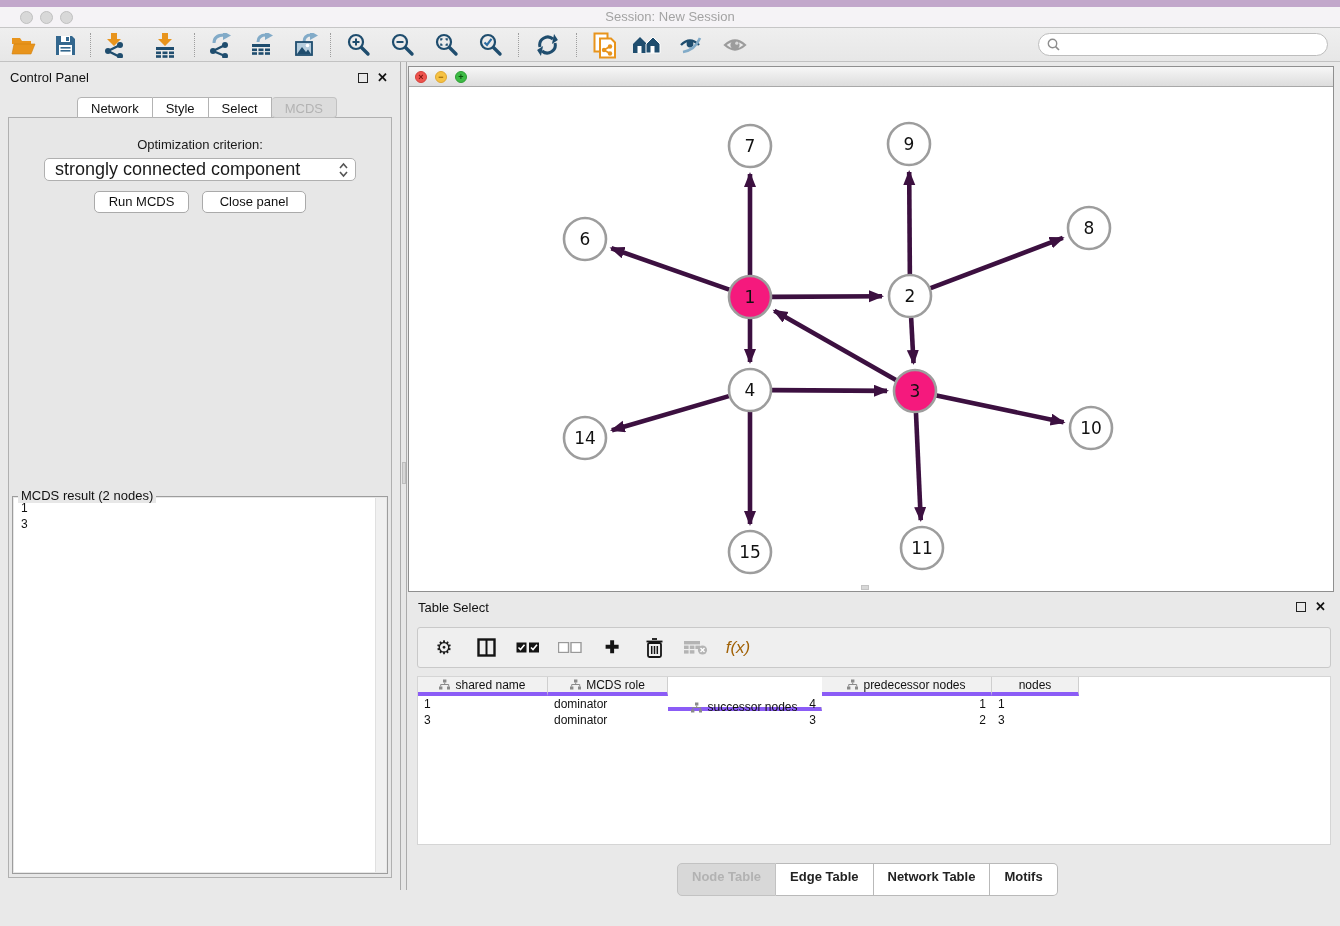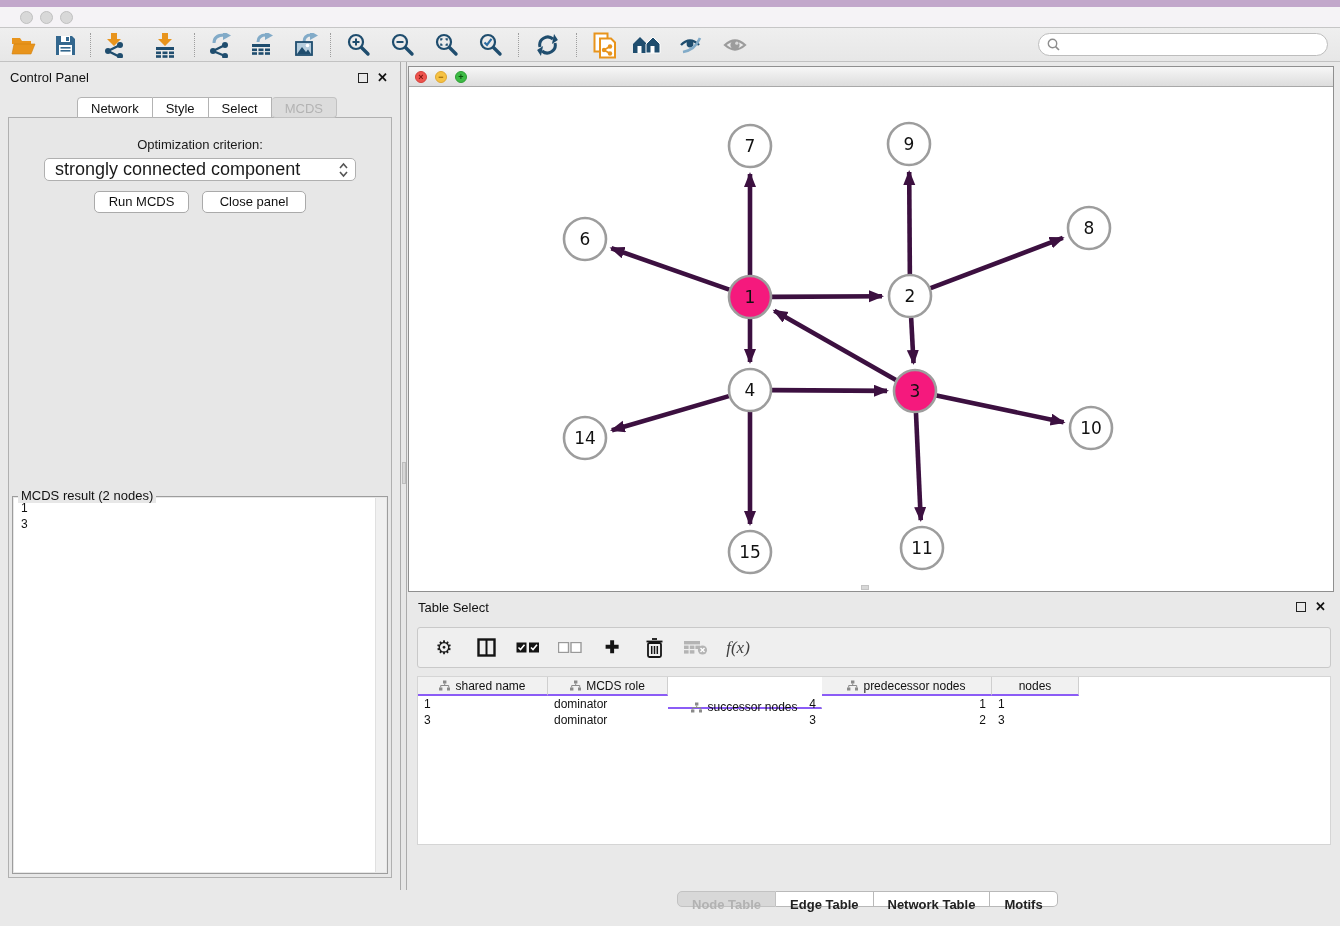--- a/index.html
+++ b/index.html
@@ -62,31 +62,31 @@
   .net-canvas { position:absolute; left:0; top:20px; width:924px; height:504px; background:#fff; }
   .net-grip { position:absolute; left:452px; bottom:1px; width:8px; height:5px; background:#d8d8d8; border:1px solid #c4c4c4; }
 
   
   .tpanel-title { position:absolute; left:418px; top:600px; font-size:13px; color:#111; }
   .tp-controls { position:absolute; left:1296px; top:602px; display:flex; gap:9px; align-items:center; }
   .tp-toolbar { position:absolute; left:417px; top:627px; width:914px; height:41px; background:#efefef; border:1px solid #c9c9c9; border-radius:3px; display:flex; align-items:center; gap:14px; padding-left:12px; }
   .tp-tbtn { width:28px; height:28px; display:flex; align-items:center; justify-content:center; }
   .gear-glyph { font-size:19px; color:#1c1c1c; }
   .plus-glyph { font-size:17px; font-weight:bold; color:#141414; }
-  .fx-glyph { font-family:Liberation Serif, serif; font-style:italic; font-size:17px; color:#404040; }
+  .fx-glyph { font-family:Liberation Sans, sans-serif; font-style:italic; font-size:17px; color:#a16207; }
 
   .table-wrap { position:absolute; left:417px; top:676px; width:914px; height:169px; background:#fff; border:1px solid #d5d5d5; }
   .thead { display:flex; height:19px; }
-  .th { background:#f1f1f1; border-right:1px solid #cfcfcf; border-bottom:2px solid #8b5cf6; display:flex; align-items:center; font-size:12px; color:#111; }
+  .th { background:#f1f1f1; border-right:1px solid #cfcfcf; border-bottom:4px solid #8b5cf6; display:flex; align-items:center; font-size:12px; color:#111; }
   .th .th-inner { flex:1; display:flex; align-items:center; justify-content:center; gap:5px; }
   .trow { display:flex; height:16px; }
   .td { font-size:12px; color:#111; line-height:16px; padding:0 6px; white-space:nowrap; overflow:hidden; }
   .td.num { text-align:right; }
 
-  .bottom-tabs { position:absolute; left:677px; top:863px; display:flex; height:16px;margin-top:28px; }
+  .bottom-tabs { position:absolute; left:677px; top:863px; display:flex; height:33px; }
   .btab { padding:3px 14px 0; background:#fff; border:1px solid #b9b9b9; border-left-width:0; font-size:13px; font-weight:bold; color:#222; line-height:19px; }
   .btab:first-child { border-left-width:1px; border-top-left-radius:5px; border-bottom-left-radius:5px; }
   .btab:last-child { border-top-right-radius:5px; border-bottom-right-radius:5px; }
   .btab.active { background:#d8d8d8; color:#b2b2b2; border-color:#c2c2c2; }
 
   
   .statusbar { position:absolute; left:0; top:936px; width:1340px; height:36px; background:#e9e9e9; border-top:1px solid #bcbcbc;padding-left:20px; }
   .list-btn { position:absolute; left:12px; top:7px; width:27px; height:24px; background:#fff; border:1px solid #b9b9b9; display:flex; align-items:center; justify-content:center; }
   .memory-btn { position:absolute; right:9px; top:7px; height:23px; background:#fff; border:1px solid #b9b9b9; border-radius:3px; display:flex; align-items:center; gap:6px; padding:0 10px; font-size:12px; color:#111; }
   .mem-dot { width:11px; height:11px; border-radius:50%; }
@@ -94,20 +94,21 @@
 </head>
 <body>
 
 <div class="titlebar">
   <div class="accent-strip"></div>
   <div class="lights">
     <div class="light"></div>
     <div class="light"></div>
     <div class="light"></div>
   </div>
+  <div class="win-title">Session: New Session</div>
 </div>
 
 <div class="toolbar">
   <div class="tbtn" style="left:8px">
     <svg width="25" height="21" viewBox="0 0 25 21">
         <path d="M1 3 h8 l2 3 h9 v3 H1 Z" fill="#e8941c"></path>
         <path d="M3 9 h21 l-4 10 H1 Z" fill="#e8941c" stroke="#d07f0e" stroke-width="0.6"></path>
       </svg>
   </div>
   <div class="tbtn" style="left:50px">

